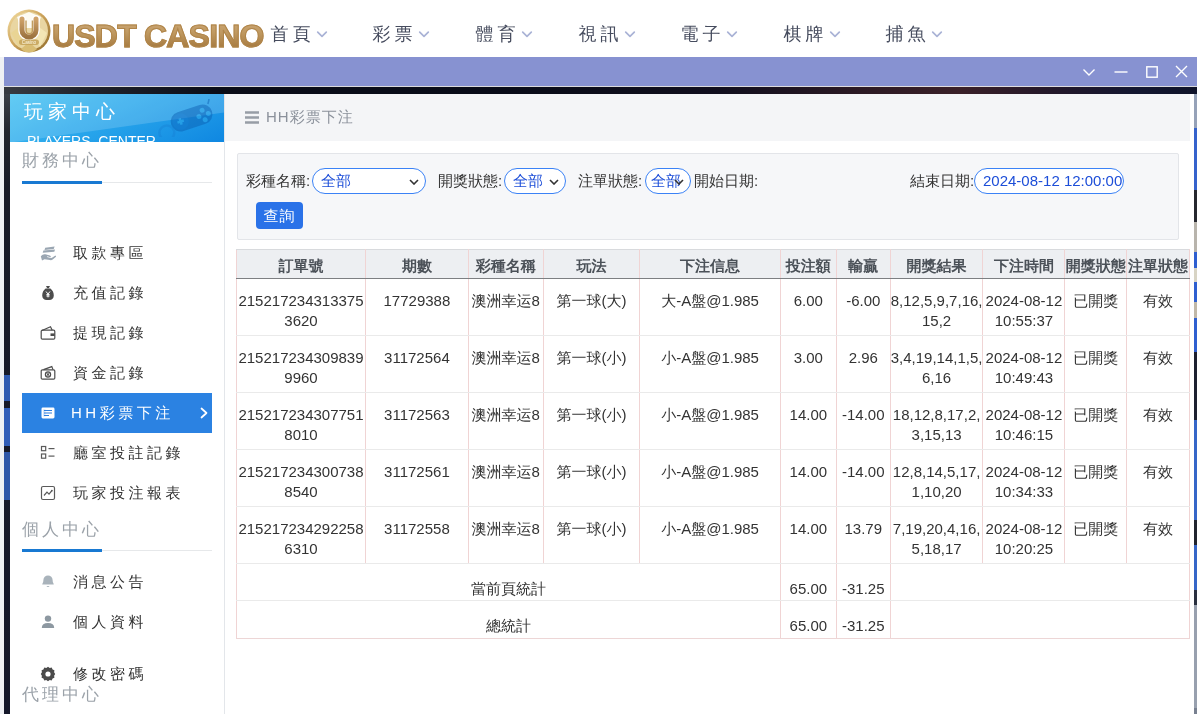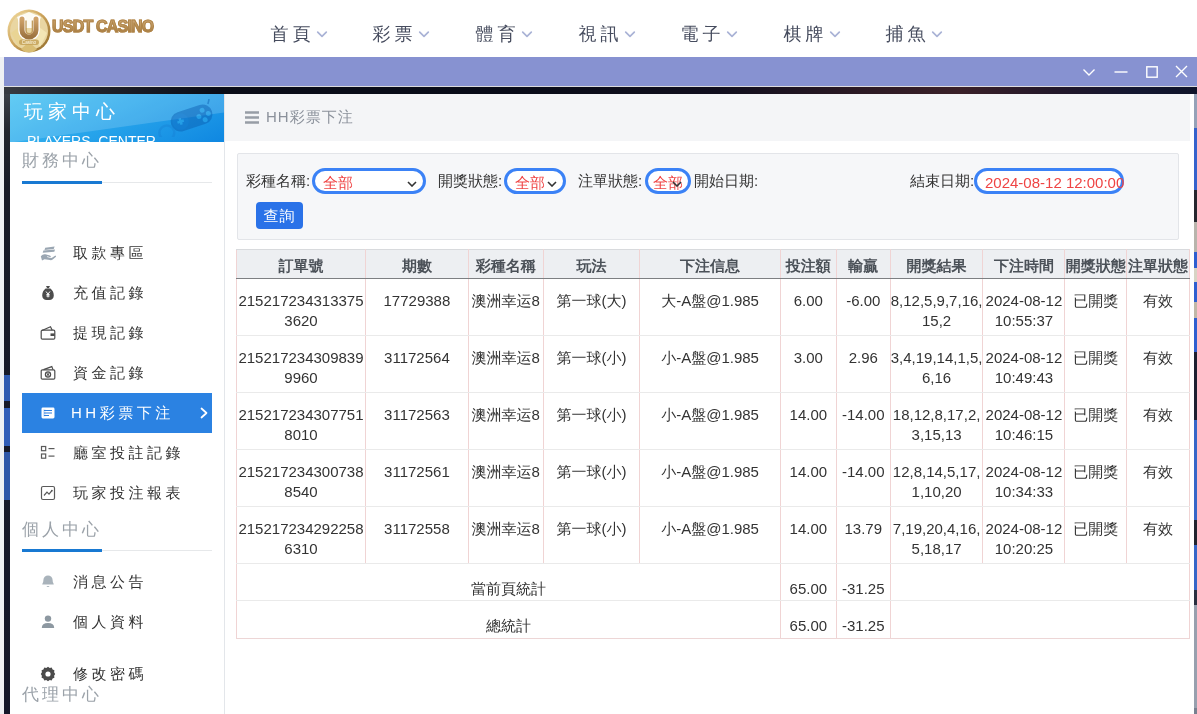--- a/index.html
+++ b/index.html
@@ -1,19 +1,19 @@
 <!DOCTYPE html>
 <html><head><meta charset="utf-8">
 <style>
 *{margin:0;padding:0;box-sizing:border-box}
 html,body{width:1197px;height:714px;overflow:hidden}
 body{position:relative;font-family:"Liberation Sans",sans-serif;background:#fff;color:#333}
 
 #nav{position:absolute;left:0;top:0;width:1197px;height:57px;background:#fff}
-#brand{position:absolute;left:52px;top:18px;font-size:16px;font-weight:700;letter-spacing:-.8px;-webkit-text-stroke:1px #b08549;
+#brand{position:absolute;left:52px;top:18px;font-size:32px;font-weight:700;letter-spacing:-.8px;-webkit-text-stroke:1px #b08549;
  background:linear-gradient(180deg,#cfa97a 0%,#c09a62 38%,#a87c42 78%,#b18a50 100%);
  -webkit-background-clip:text;background-clip:text;color:transparent;white-space:nowrap}
 .ni{position:absolute;top:22px;display:flex;align-items:center;transform:translateX(-50%);white-space:nowrap}
 .ni span{font-size:18px;color:#464c5e;letter-spacing:4px;margin-right:2px}
 
 #lmargin{position:absolute;left:0;top:57px;width:4px;height:657px;background:#eff1f4}
 #titlebar{position:absolute;left:4px;top:57px;width:1193px;height:29px;background:#8792d1}
 #darkstrip{position:absolute;left:4px;top:86px;width:1193px;height:8px;border-top:1px solid rgba(255,255,255,.85);
  background:linear-gradient(90deg,#383b42 0%,#23262e 6%,#0a0d18 18%,#090c18 42%,#110f1e 60%,#2c1a24 72%,#3a2028 80%,#23182a 88%,#131731 95%,#0f1329 100%)}
 #appleft{position:absolute;left:4px;top:94px;width:6px;height:620px;background:linear-gradient(180deg,#3c4048 0%,#23262e 6%,#191c28 15%,#15182a 100%)}
@@ -39,22 +39,22 @@
 .mi .tx{position:absolute;left:63px;top:10px;font-size:15px;color:#333;letter-spacing:3.5px;line-height:20px}
 #misel{position:absolute;left:12px;width:190px;height:40px;background:#2b82e2}
 #misel .ic{left:18px}
 #misel .tx{left:49px;color:#fff}
 
 #content{position:absolute;left:225px;top:94px;width:965px;height:620px;background:#fff}
 #crumb{position:absolute;left:0;top:0;width:965px;height:47px;background:#f4f5f7}
 #crumb .tx{position:absolute;left:41px;top:14px;font-size:15px;color:#8b919b;letter-spacing:1px}
 #panel{position:absolute;left:12px;top:59px;width:942px;height:87px;background:#f6f7f9;border:1px solid #e3e5e9;border-radius:2px}
 .flab{position:absolute;top:17px;font-size:15px;color:#333;line-height:20px;white-space:nowrap}
-.fsel,.finp{position:absolute;top:14px;height:26px;background:#fff;border:3px solid #3b82f6;border-radius:13px;
- font-size:15px;color:#ef4444;line-height:24px;padding-left:8px;white-space:nowrap}
+.fsel,.finp{position:absolute;top:14px;height:26px;background:#fff;border:1px solid #3b82f6;border-radius:13px;
+ font-size:15px;color:#1d4ed8;line-height:24px;padding-left:8px;white-space:nowrap}
 .fsel svg{position:absolute;right:6px;top:10px}
 #qbtn{position:absolute;left:18px;top:48px;width:47px;height:27px;background:#2a72e8;border-radius:4px;
  color:#fff;font-size:15px;line-height:27px;text-align:center;letter-spacing:1px}
 
 #tbl{position:absolute;left:11px;top:155px;border-collapse:collapse;table-layout:fixed;font-size:15px;color:#333}
 #tbl td,#tbl th{border-left:1px solid #f0d4d4;border-right:1px solid #f0d4d4;overflow:hidden}
 #tbl th{background:#edeff2;color:#4b5158;font-weight:700;height:29px;font-size:15px;padding-top:4px;
  border-top:1px solid #d8dadd;border-bottom:1px solid #7d7f82;vertical-align:middle}
 #tbl td{height:57px;vertical-align:top;text-align:center;padding-top:11.5px;line-height:20px;border-bottom:1px solid #eaeaea;background:#fff}
 #tbl tr.sum td{height:37px;vertical-align:middle;padding-top:13px;border-bottom:1px solid #eaeaea}

